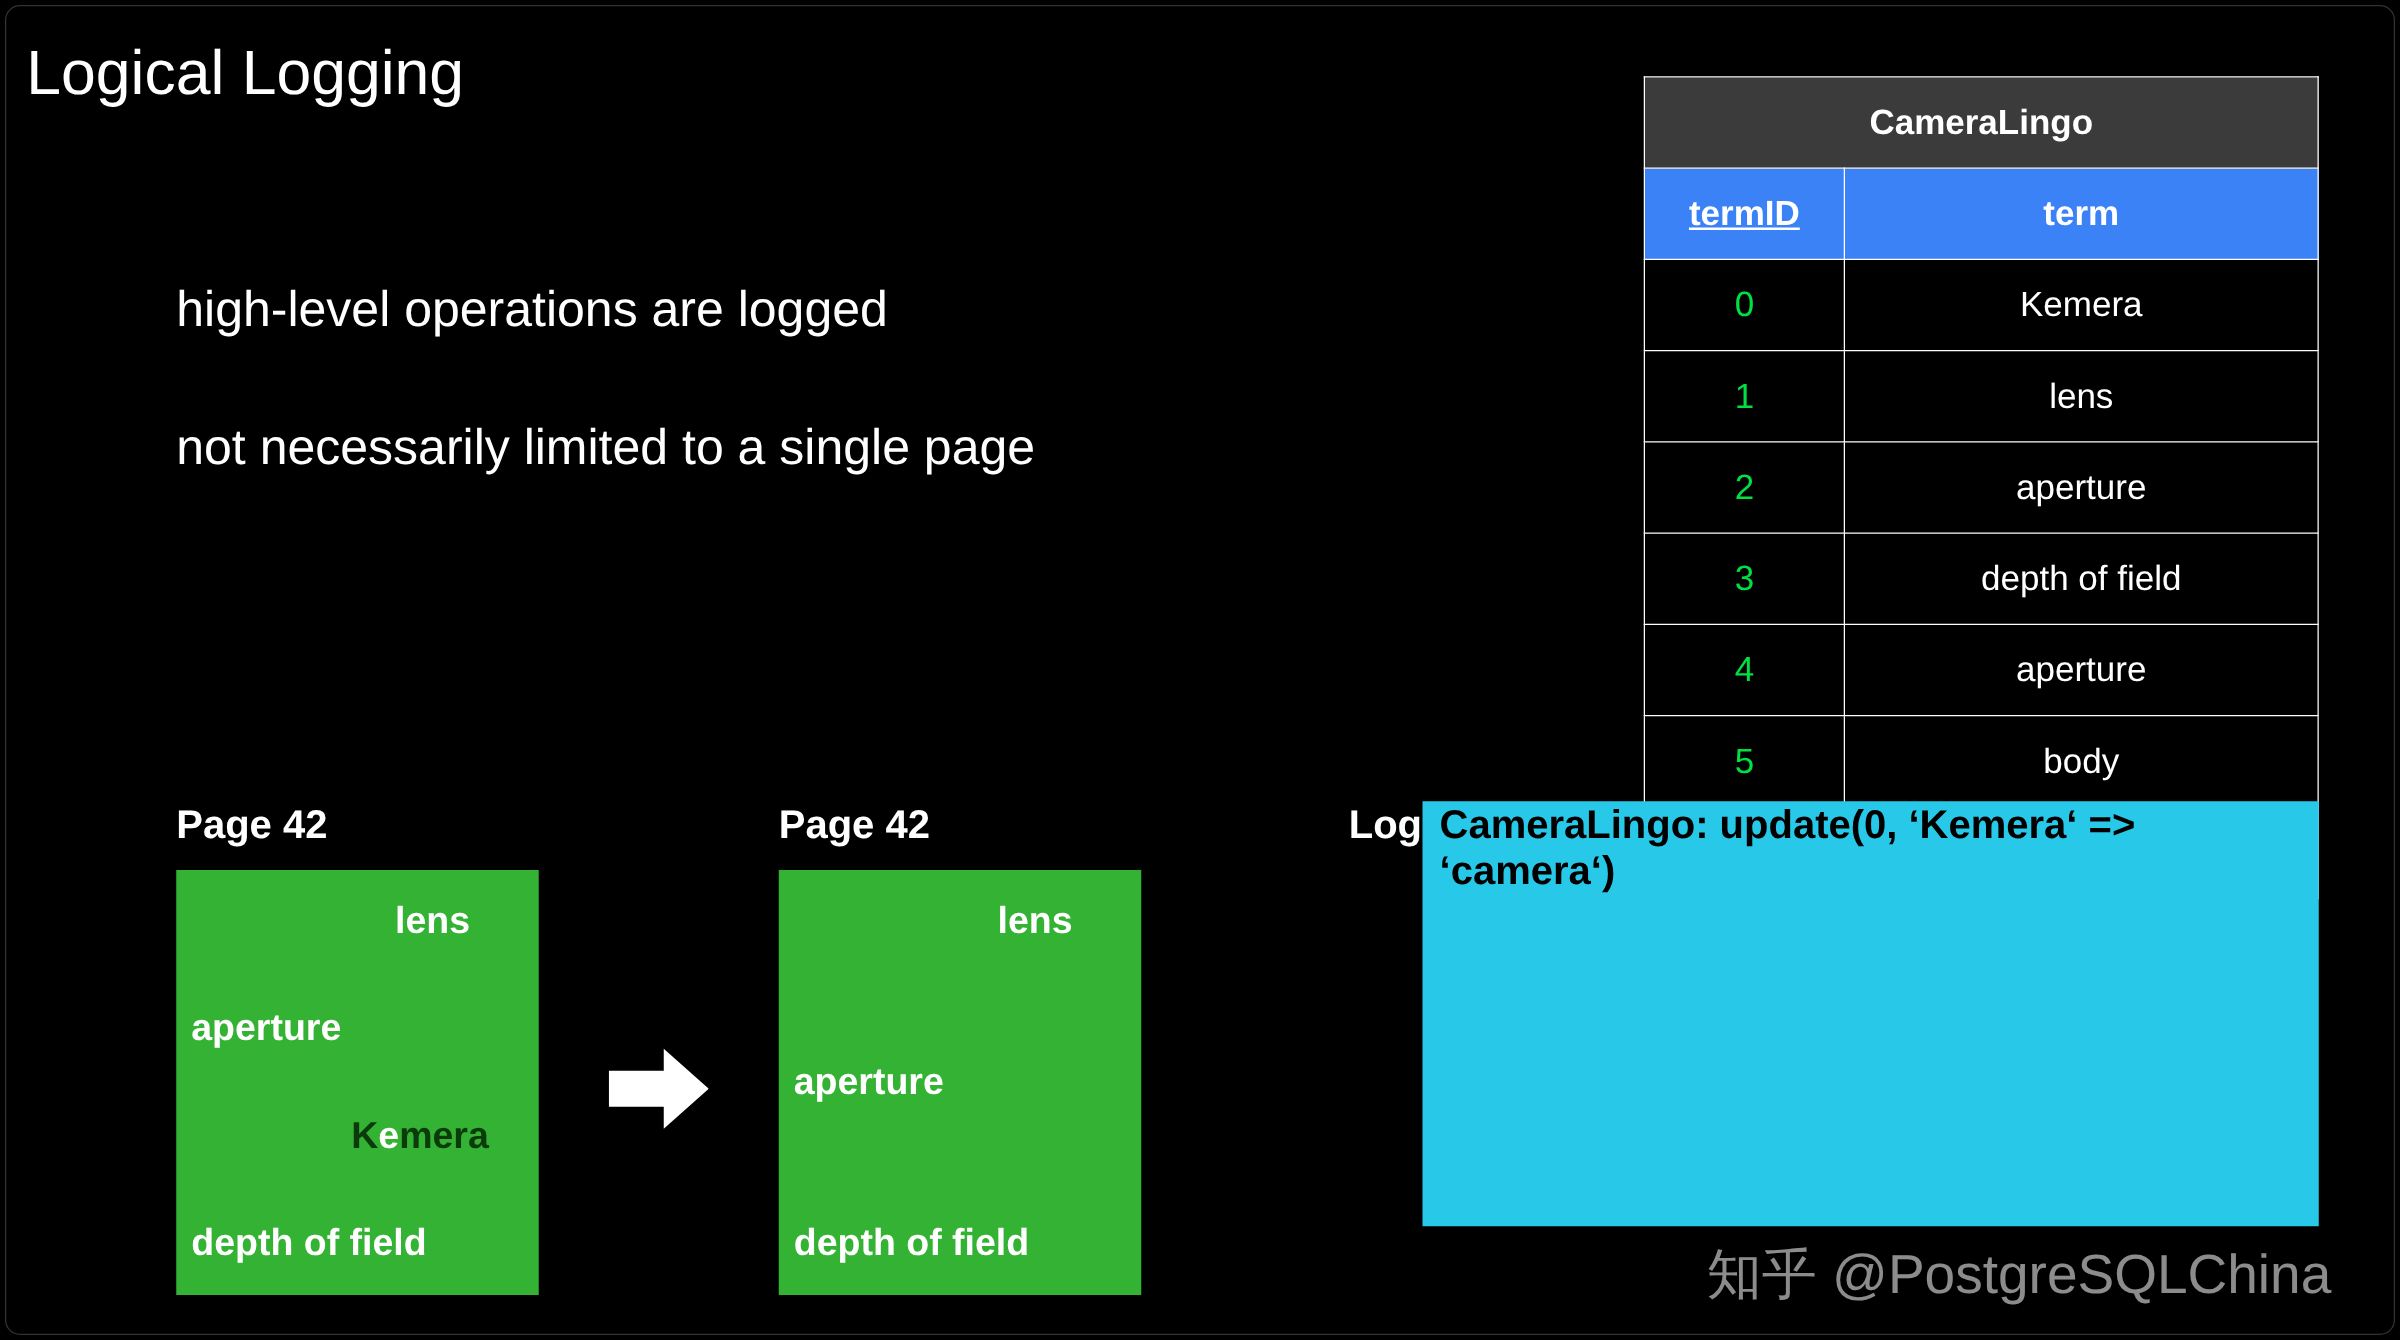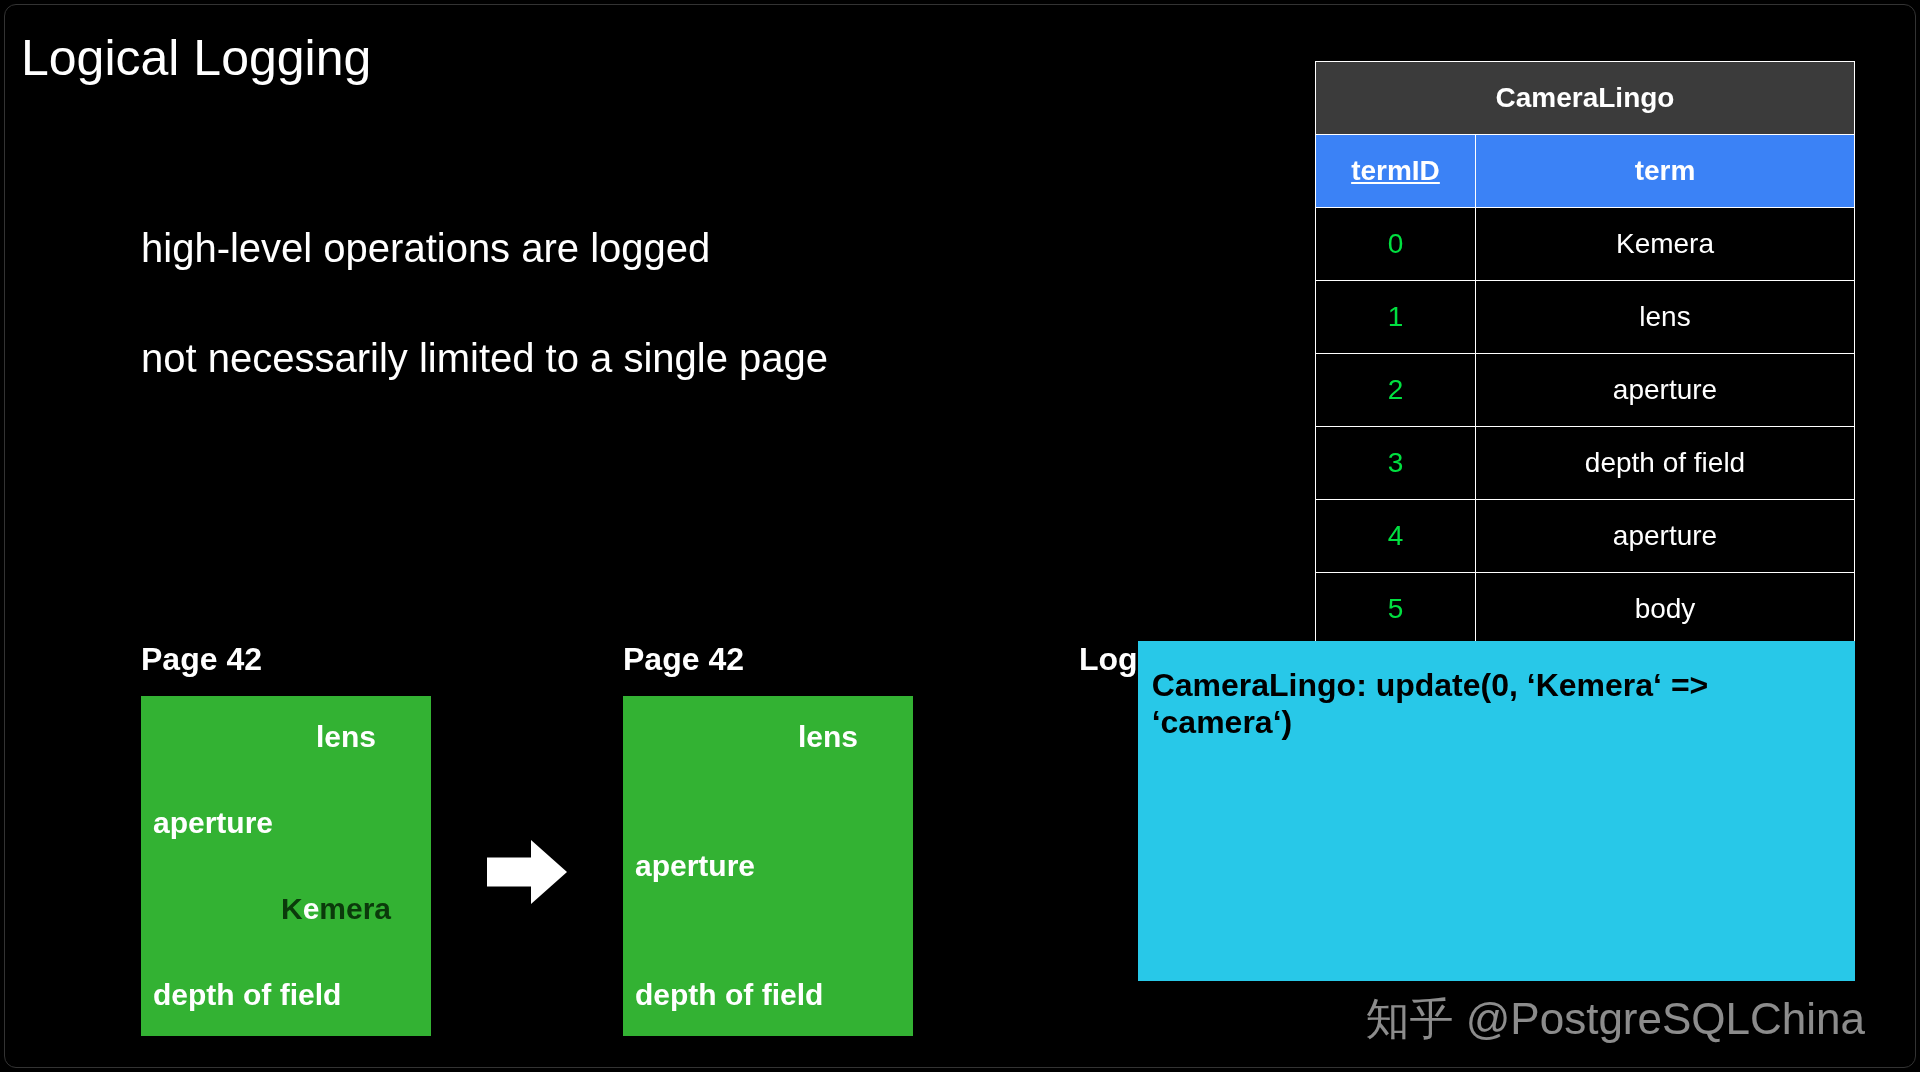--- a/index.html
+++ b/index.html
@@ -132,21 +132,21 @@
   .logblock {
     margin-left: 110px;
     flex: 1;
     display: flex;
   }
   .logbox {
     background: #28c8e8;
     height: 340px;
     color: #000;
     font-size: 32px;
-    padding: 26px 14px;
+    padding: 0 14px;
   }
   .watermark {
     position: absolute;
     right: 50px;
     bottom: 18px;
     font-size: 44px;
     color: rgba(255,255,255,0.55);
     text-shadow: 0 0 10px rgba(0,0,0,0.5);
     pointer-events: none;
   }

